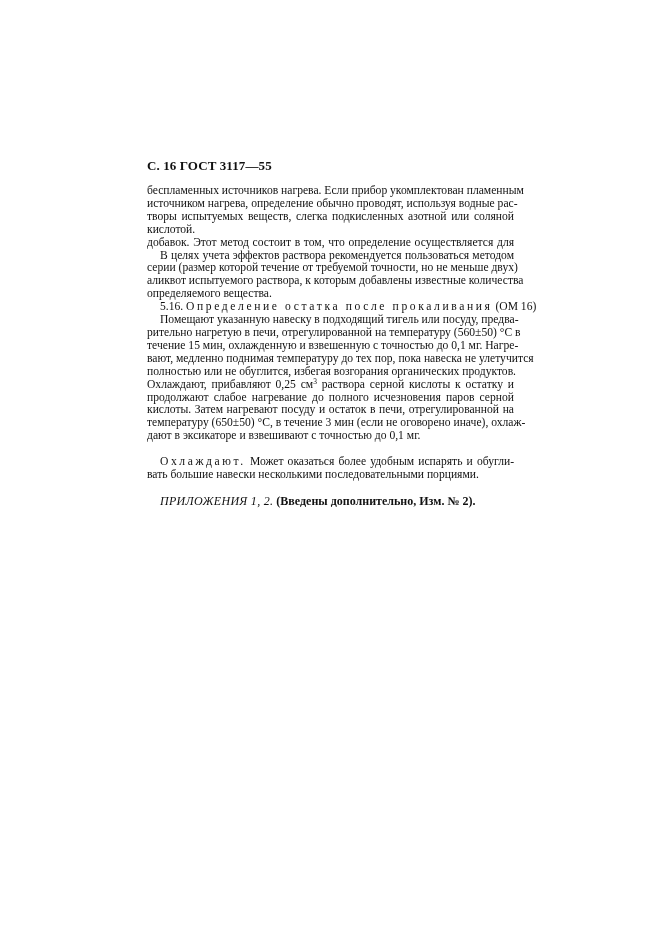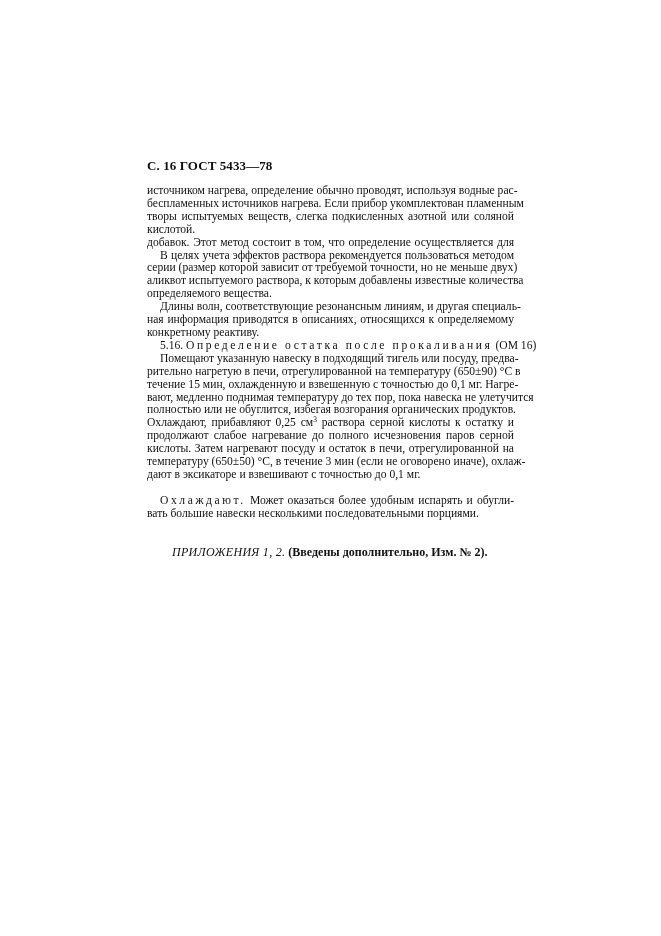--- a/index.html
+++ b/index.html
@@ -47,65 +47,60 @@
     .spaced {
       letter-spacing: 2.6px;
       margin-top: 48px;
     }
     .gap-1 { height: 13px; }
     .gap-2 { height: 12px; }
     .annex {
       font-size: 12px;
       line-height: 14px;
       text-indent: 13px;
-      margin: 12px;
+      margin: 0;
     }
     .annex .it { font-style: italic; letter-spacing: 0.3px; }
     .annex .bd { font-weight: bold; }
     sup { font-size: 7.5px; line-height: 0; vertical-align: 4px; }
   </style>
 </head>
 <body>
 
 <div class="page">
 
-  <div class="running-head">С. 16 ГОСТ 5433—78</div>
+  <div class="running-head">С. 16 ГОСТ 3117—55</div>
 
   <p class="para">
+    <span class="line">беспламенных источников нагрева. Если прибор укомплектован пламенным</span>
     <span class="line">источником нагрева, определение обычно проводят, используя водные рас-</span>
-    <span class="line">беспламенных источников нагрева. Если прибор укомплектован пламенным</span>
     <span class="line">творы испытуемых веществ, слегка подкисленных азотной или соляной</span>
     <span class="line last">кислотой.</span>
   </p>
 
   <p class="para">
     <span class="line">добавок. Этот метод состоит в том, что определение осуществляется для</span>
     <span class="line" style="padding-left:13px">В целях учета эффектов раствора рекомендуется пользоваться методом</span>
-    <span class="line">серии (размер которой зависит от требуемой точности, но не меньше двух)</span>
+    <span class="line">серии (размер которой течение от требуемой точности, но не меньше двух)</span>
     <span class="line">аликвот испытуемого раствора, к которым добавлены известные количества</span>
     <span class="line last">определяемого вещества.</span>
   </p>
 
-  <p class="para">
-    <span class="line" style="padding-left:13px">Длины волн, соответствующие резонансным линиям, и другая специаль-</span>
-    <span class="line">ная информация приводятся в описаниях, относящихся к определяемому</span>
-    <span class="line last">конкретному реактиву.</span>
-  </p>
 
   <p class="para">
     <span class="line" style="padding-left:13px">
       <span>5.16.</span>
       <span class="spaced">Определение остатка после прокаливания</span>
       <span>(ОМ 16)</span>
     </span>
   </p>
 
   <p class="para">
     <span class="line" style="padding-left:13px">Помещают указанную навеску в подходящий тигель или посуду, предва-</span>
-    <span class="line">рительно нагретую в печи, отрегулированной на температуру (650±90) °С в</span>
+    <span class="line">рительно нагретую в печи, отрегулированной на температуру (560±50) °С в</span>
     <span class="line">течение 15 мин, охлажденную и взвешенную с точностью до 0,1 мг. Нагре-</span>
     <span class="line">вают, медленно поднимая температуру до тех пор, пока навеска не улетучится</span>
     <span class="line">полностью или не обуглится, избегая возгорания органических продуктов.</span>
     <span class="line"><span>Охлаждают, прибавляют 0,25 см</span><sup>3</sup><span> раствора серной кислоты к остатку и</span></span>
     <span class="line">продолжают слабое нагревание до полного исчезновения паров серной</span>
     <span class="line">кислоты. Затем нагревают посуду и остаток в печи, отрегулированной на</span>
     <span class="line">температуру (650±50) °С, в течение 3 мин (если не оговорено иначе), охлаж-</span>
     <span class="line last">дают в эксикаторе и взвешивают с точностью до 0,1 мг.</span>
   </p>
 

